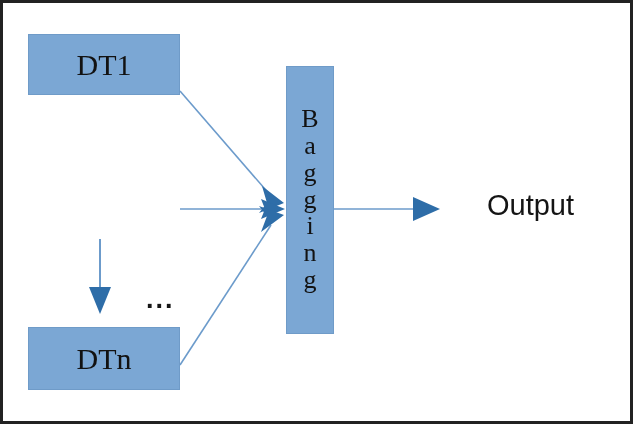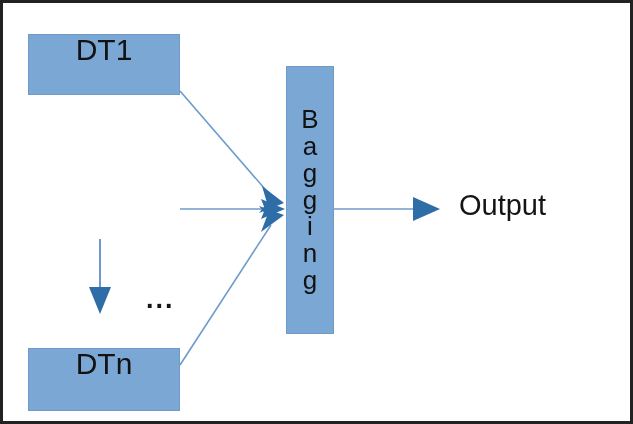--- a/index.html
+++ b/index.html
@@ -27,33 +27,34 @@
     width: 633px;
     height: 424px;
     display: block;
   }
   .node-box {
     position: absolute;
     background: #7BA7D4;
     border: 1px solid #6f9bc8;
     box-sizing: border-box;
     display: flex;
+    align-items: center;
     justify-content: center;
     color: #111111;
-    font-family: Liberation Sans, sans-serif;
+    font-family: Liberation Serif, serif;
   }
   .node-label {
     font-size: 30px;
     line-height: 1;
     letter-spacing: 0px;
     color: #121212;
   }
   #box-dt1 { left: 25px; top: 31px;  width: 152px; height: 61px; }
   #box-dt2 { left: 25px; top: 174px; width: 152px; height: 61px; }
-  #box-dtn { left: 25px; top: 324px; width: 152px; height: 63px; margin-top: 21px; }
+  #box-dtn { left: 25px; top: 324px; width: 152px; height: 63px; }
 
   #box-bagging {
     left: 283px;
     top: 63px;
     width: 48px;
     height: 268px;
     flex-direction: column;
     justify-content: center;
     padding: 0;
   }
@@ -75,21 +76,21 @@
     left: 143px;
     top: 283px;
     font-size: 27px;
     line-height: 1;
     letter-spacing: 2px;
     color: #161616;
     font-weight: 700;
   }
   #output-label {
     position: absolute;
-    left: 456px;
+    left: 484px;
     top: 188px;
     font-size: 29px;
     line-height: 1;
     color: #141414;
     white-space: nowrap;
   }
 </style>
 </head>
 <body>
 

